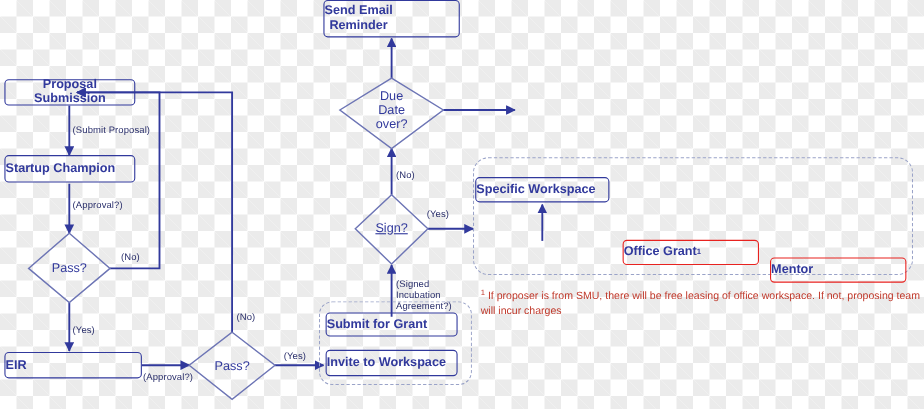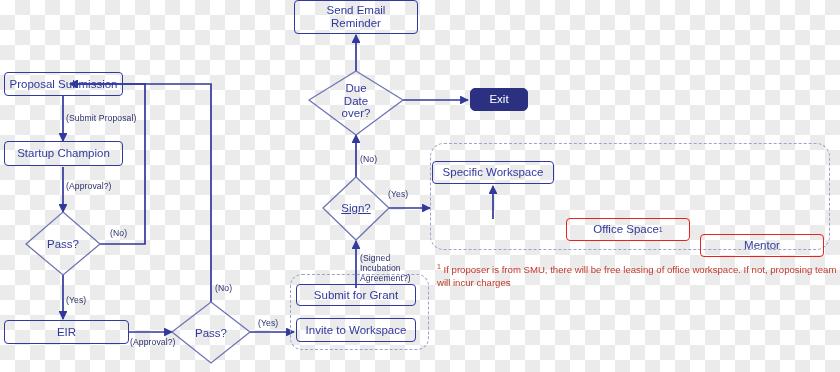--- a/index.html
+++ b/index.html
@@ -31,25 +31,25 @@
     position: absolute;
     left: 0; top: 0;
     width: 840px; height: 372px;
     pointer-events: none;
   }
   .node {
     position: absolute;
     box-sizing: border-box;
     display: flex;
     align-items: center;
-    justify-content: center;
     text-align: center;
     color: #31399c;
     background: transparent;
     line-height: 1.1;
+    font-weight: bold;
   }
   .box {
     border: 1.6px solid #31399c;
     border-radius: 4px;
     font-size: 11.5px;
   }
   .box-filled {
     border: 1.6px solid #2b3180;
     border-radius: 5px;
     background: #2b3180;
@@ -196,31 +196,28 @@
     <span style="white-space:pre-line;">Due
 Date
 over?</span>
   </div>
 
   <div class="node box" style="left:294px; top:0px; width:124px; height:34px; white-space:pre-line;">
     <span style="white-space:pre-line;">Send Email
 Reminder</span>
   </div>
 
-  <div class="node box-filled" style="left:470px; top:88px; width:58px; height:23px;">
-    <span>Exit</span>
-  </div>
 
   <div class="node box" style="left:432px; top:161px; width:122px; height:23px;">
     <span>Specific Workspace</span>
   </div>
 
 
   <div class="node box-red" style="left:566px; top:218px; width:124px; height:23px;">
-    <span>Office Space</span>
+    <span>Office Grant</span>
       <span class="sup-red">1</span>
   </div>
 
   <div class="node box-red" style="left:700px; top:218px; width:124px; height:23px;margin-top:16px;">
     <span>Mentor</span>
   </div>
 
   <div class="edge-label" style="left:66px; top:113px;">(Submit Proposal)</div>
 
   <div class="edge-label" style="left:66px; top:181px;">(Approval?)</div>

